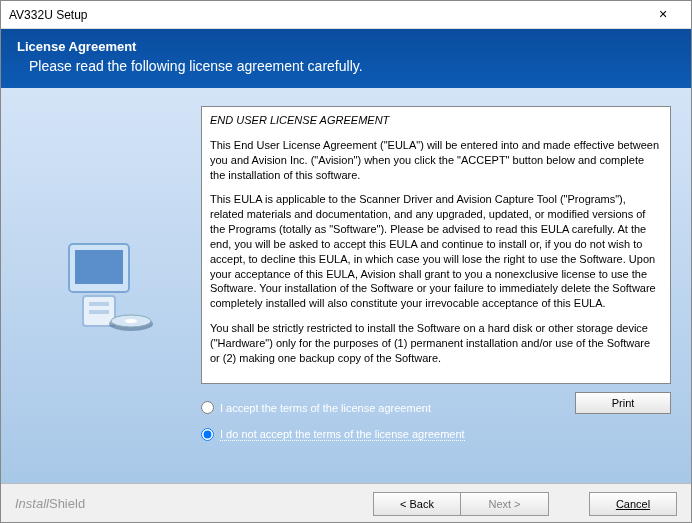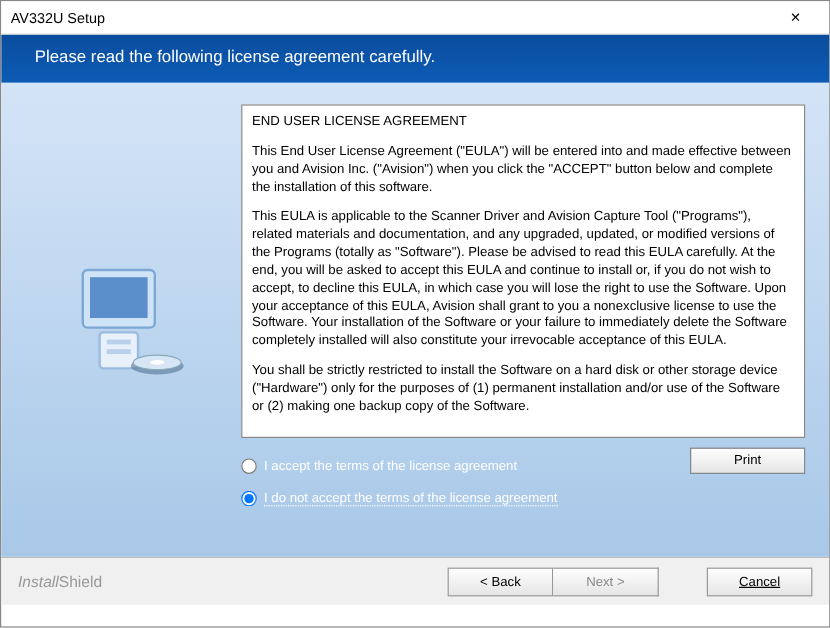--- a/index.html
+++ b/index.html
@@ -9,21 +9,21 @@
 .titlebar-close { width: 40px; height: 26px; display: flex; align-items: center; justify-content: center; cursor: pointer; }
 .header { background: linear-gradient(to bottom, #0a4d9e, #0d5bb5); color: #fff; padding: 10px 16px 14px; }
 .header-title { font-size: 13px; font-weight: bold; margin-bottom: 4px; }
 .header-sub { font-size: 14px; padding-left: 12px; }
 .body-area { background: linear-gradient(to bottom, #d4e4f7, #a8c8e8); height: 395px; display: flex; position: relative; }
 .left-col { width: 200px; display: flex; align-items: center; justify-content: center; }
 .computer-art { width: 120px; height: 120px; position: relative; }
 .right-col { flex: 1; padding: 18px 20px 10px 0; display: flex; flex-direction: column; }
 .eula-box { background: #fff; border: 1px solid #888; height: 278px; overflow-y: scroll; padding: 6px 8px; font-size: 11px; line-height: 1.35; color: #000; position: relative; }
 .eula-box p { margin-bottom: 10px; }
-.eula-title { font-size: 11px; }
+.eula-title { font-size: 11px; font-style: italic; }
 .radio-row { margin-top: 10px; display: flex; align-items: center; color: #fff; font-size: 11px; }
 .radio-row input { margin-right: 6px; }
 .radio-row label { cursor: pointer; }
 .radio-selected label { border-bottom: 1px dotted #fff; }
 .print-row { display: flex; justify-content: flex-end; margin-top: -2px; }
 .print-btn { width: 96px; height: 22px; background: linear-gradient(to bottom,#fefefe,#e5e5e5); border: 1px solid #888; font-size: 11px; cursor: pointer; }
 .footer { height: 40px; background: #f0f0f0; border-top: 1px solid #bbb; display: flex; align-items: center; padding: 0 14px; }
 .brand { font-style: italic; color: #999; font-size: 13px; flex: 1; }
 .brand .shield { font-style: normal; font-weight: normal; }
 .nav-btns { display: flex; gap: 0; }
@@ -40,20 +40,21 @@
 <body>
 
 <div class="titlebar">
   <div class="titlebar-title">AV332U Setup</div>
   <div class="titlebar-close">
     <span>✕</span>
   </div>
 </div>
 
 <div class="header">
+  <div class="header-title">License Agreement</div>
   <div class="header-sub">Please read the following license agreement carefully.</div>
 </div>
 
 <div class="body-area">
   <div class="left-col">
     <div class="computer-art">
       <svg viewBox="0 0 120 120" width="120" height="120">
         <rect x="28" y="18" width="60" height="48" rx="4" fill="#cfe3f7" stroke="#7da8d6" stroke-width="2"></rect>
         <rect x="34" y="24" width="48" height="34" fill="#5a8fcc"></rect>
         <rect x="42" y="70" width="32" height="30" rx="3" fill="#e8f0fa" stroke="#9bbbe0" stroke-width="2"></rect>

